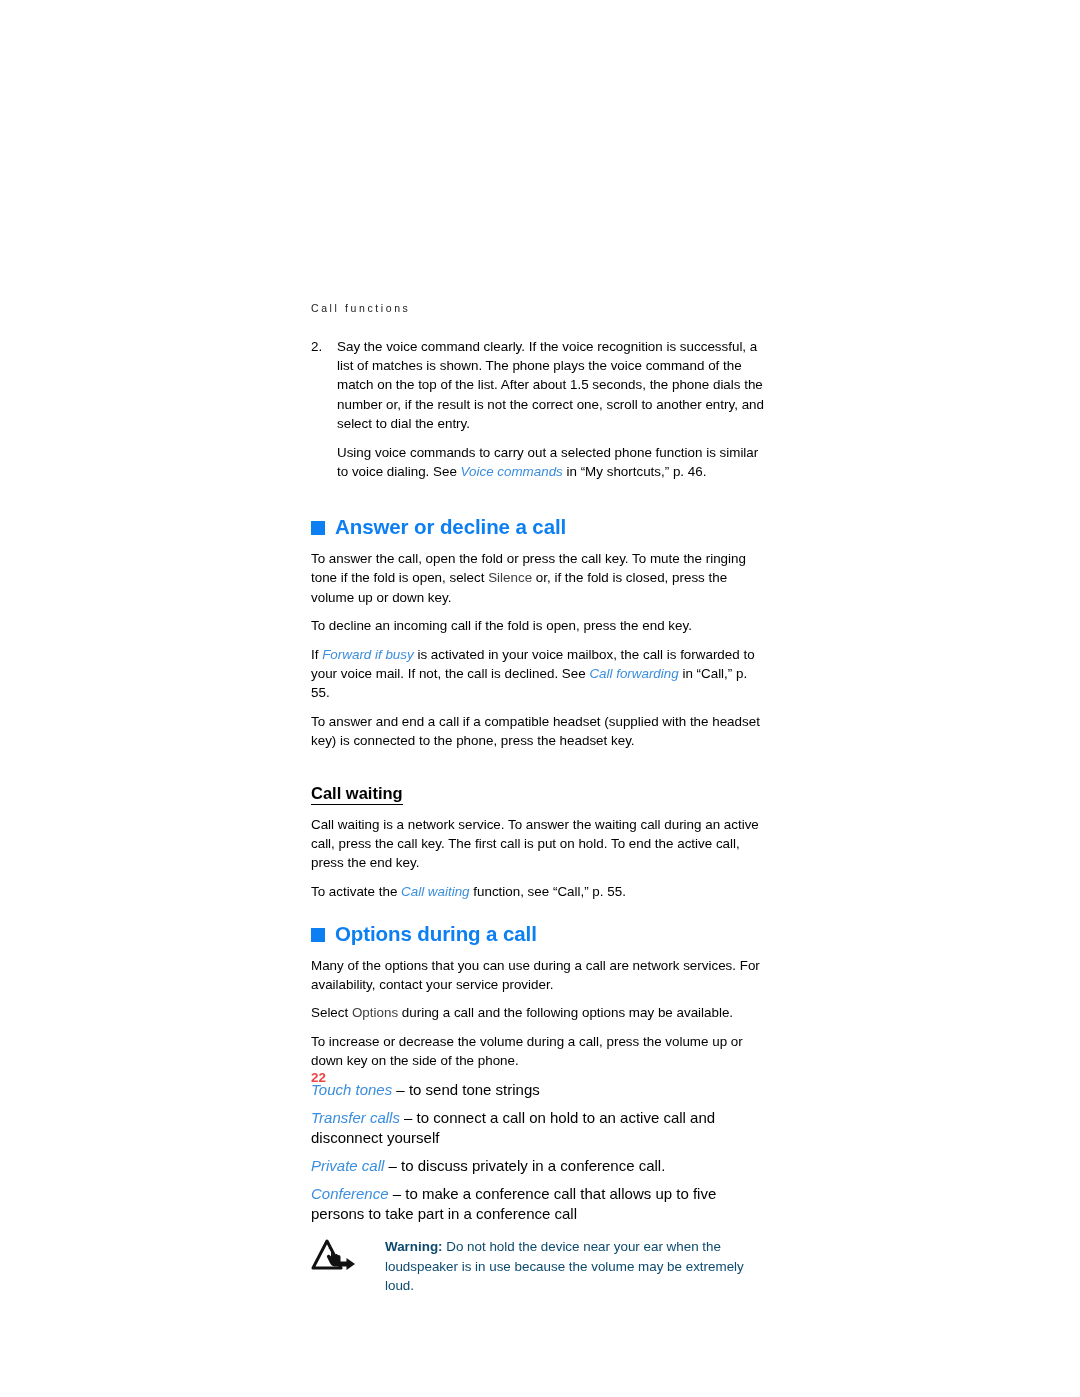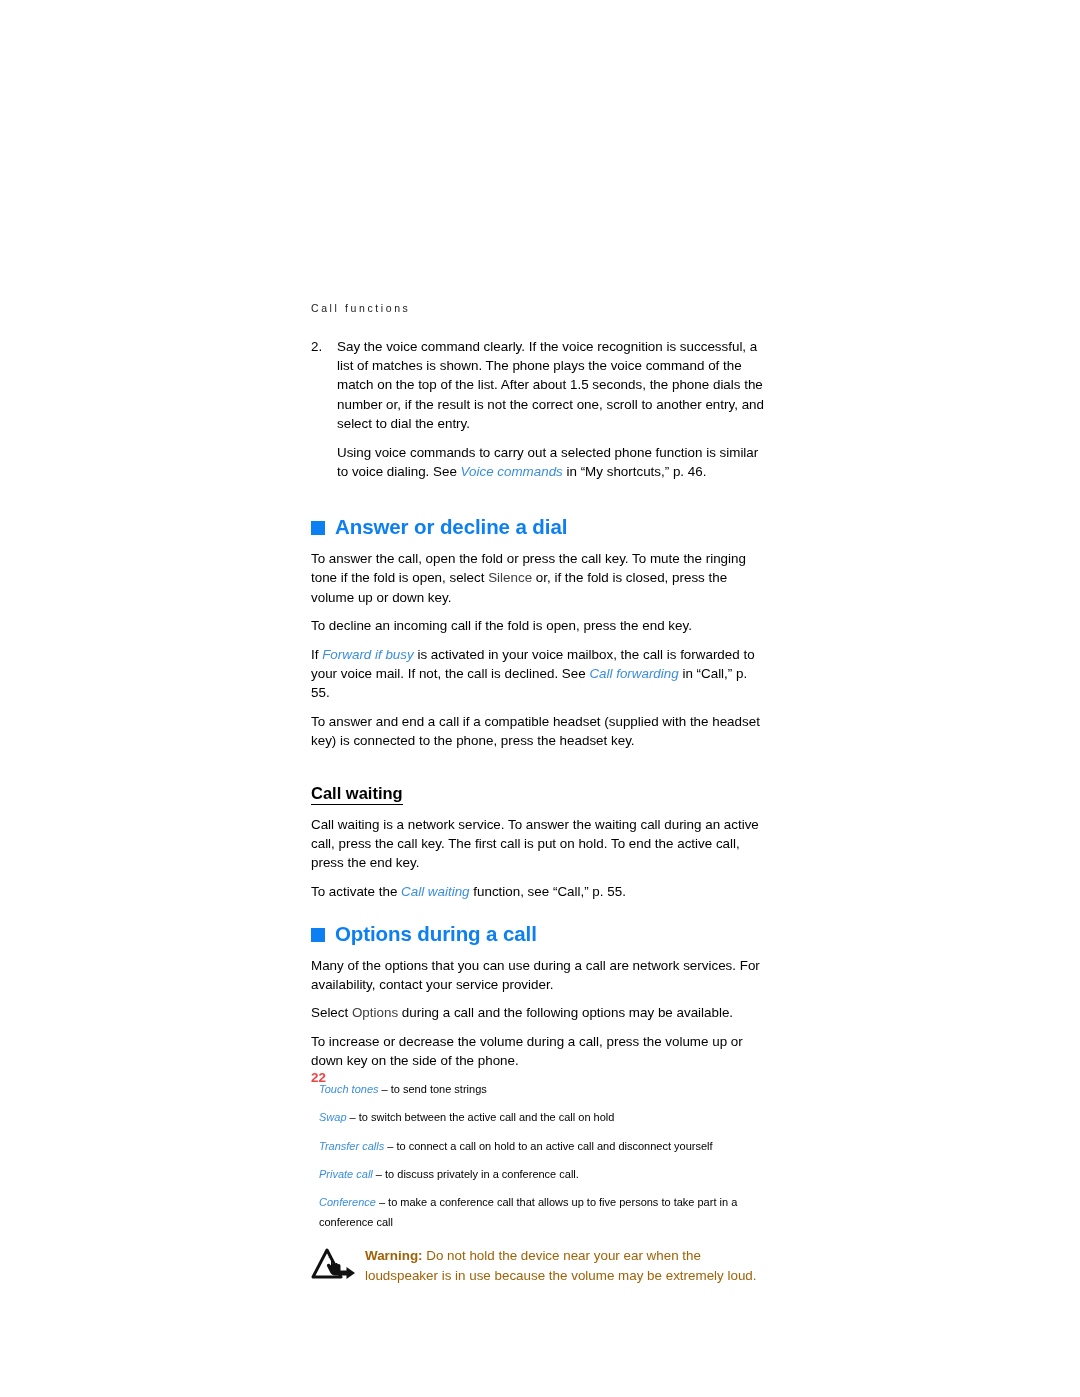--- a/index.html
+++ b/index.html
@@ -119,22 +119,22 @@
     font-style: italic;
   }
   .opt-term {
     color: #3a8ede;
     font-style: italic;
   }
   .bold { font-weight: 700; }
 
   
   p.option-line {
-    margin: 0 0 9px 8px;
-    font-size: 11px;
+    margin: 0 0 9px 0;
+    font-size: 15px;
     line-height: 19.4px;
     color: #000;
   }
 
   
   .warning {
     display: flex;
     align-items: flex-start;
     margin-top: 13px;
   }
@@ -142,22 +142,23 @@
     flex: 0 0 46px;
     width: 46px;
     height: 36px;
     margin-right: 8px;
     margin-top: 3px;
   }
   .warn-text {
     flex: 1 1 auto;
     font-size: 13.4px;
     line-height: 19.4px;
-    color: #a16207;
+    color: #0c4a6e;
     padding-top: 1px;
+    margin-left: 20px;
   }
 
   
   .folio {
     position: absolute;
     left: 311px;
     top: 1070px;
     font-size: 13.4px;
     font-weight: 700;
     color: #ef4444;
@@ -174,21 +175,21 @@
     <div class="step">
       <div class="step-num">2.</div>
       <div class="step-body">
         <p>Say the voice command clearly. If the voice recognition is successful, a list of matches is shown. The phone plays the voice command of the match on the top of the list. After about 1.5 seconds, the phone dials the number or, if the result is not the correct one, scroll to another entry, and select to dial the entry.</p>
         <p><span>Using voice commands to carry out a selected phone function is similar to voice dialing. See </span><span class="ref-term">Voice commands</span><span> in “My shortcuts,” p. 46.</span></p>
       </div>
     </div>
 
     <div class="section-head">
       <span class="sq-bullet"></span>
-      <span class="section-head-text">Answer or decline a dial</span>
+      <span class="section-head-text">Answer or decline a call</span>
     </div>
 
     <p class="body"><span>To answer the call, open the fold or press the call key. To mute the ringing tone if the fold is open, select </span><span class="ui-term">Silence</span><span> or, if the fold is closed, press the volume up or down key.</span></p>
 
     <p class="body">To decline an incoming call if the fold is open, press the end key.</p>
 
     <p class="body"><span>If </span><span class="ref-term">Forward if busy</span><span> is activated in your voice mailbox, the call is forwarded to your voice mail. If not, the call is declined. See </span><span class="ref-term">Call forwarding</span><span> in “Call,” p. 55.</span></p>
 
     <p class="body">To answer and end a call if a compatible headset (supplied with the headset key) is connected to the phone, press the headset key.</p>
 
@@ -206,21 +207,20 @@
     </div>
 
     <p class="body">Many of the options that you can use during a call are network services. For availability, contact your service provider.</p>
 
     <p class="body"><span>Select </span><span class="ui-term">Options</span><span> during a call and the following options may be available.</span></p>
 
     <p class="body">To increase or decrease the volume during a call, press the volume up or down key on the side of the phone.</p>
 
     <p class="option-line"><span class="opt-term">Touch tones</span><span> – </span><span>to send tone strings</span></p>
 
-    <p class="option-line"><span class="opt-term">Swap</span><span> – </span><span>to switch between the active call and the call on hold</span></p>
 
     <p class="option-line"><span class="opt-term">Transfer calls</span><span> – </span><span>to connect a call on hold to an active call and disconnect yourself</span></p>
 
     <p class="option-line"><span class="opt-term">Private call</span><span> – </span><span>to discuss privately in a conference call.</span></p>
 
     <p class="option-line"><span class="opt-term">Conference</span><span> – </span><span>to make a conference call that allows up to five persons to take part in a conference call</span></p>
 
     <div class="warning">
       <div class="warn-icon">
         <svg viewBox="0 0 92 72" width="46" height="36" xmlns="http://www.w3.org/2000/svg" aria-hidden="true">

